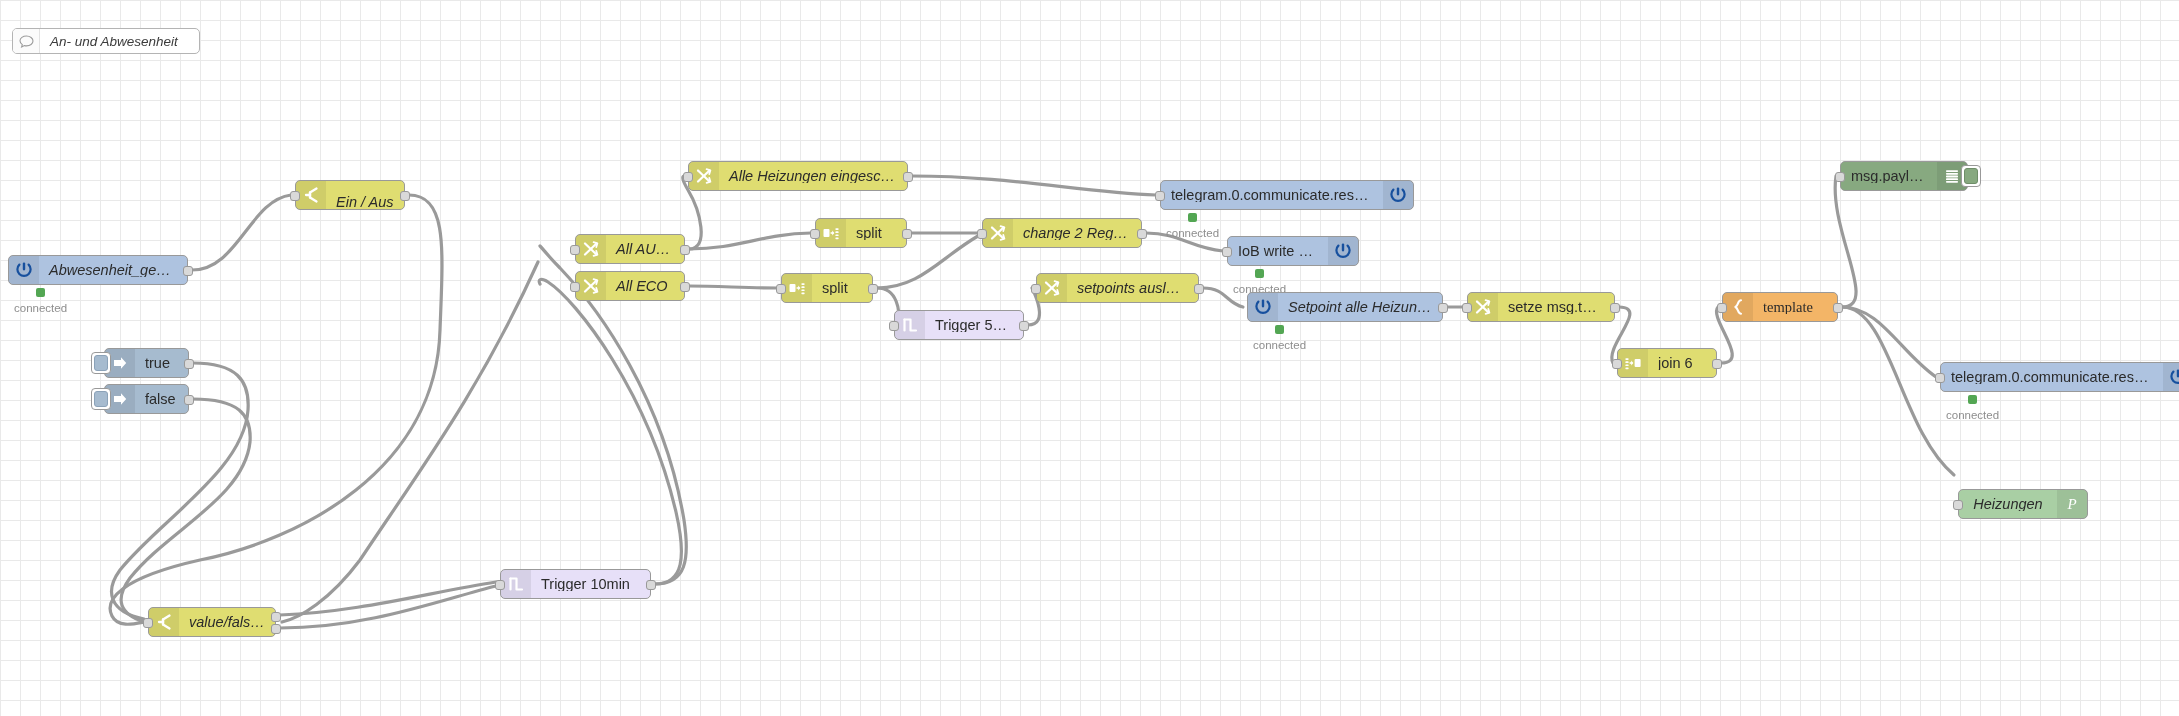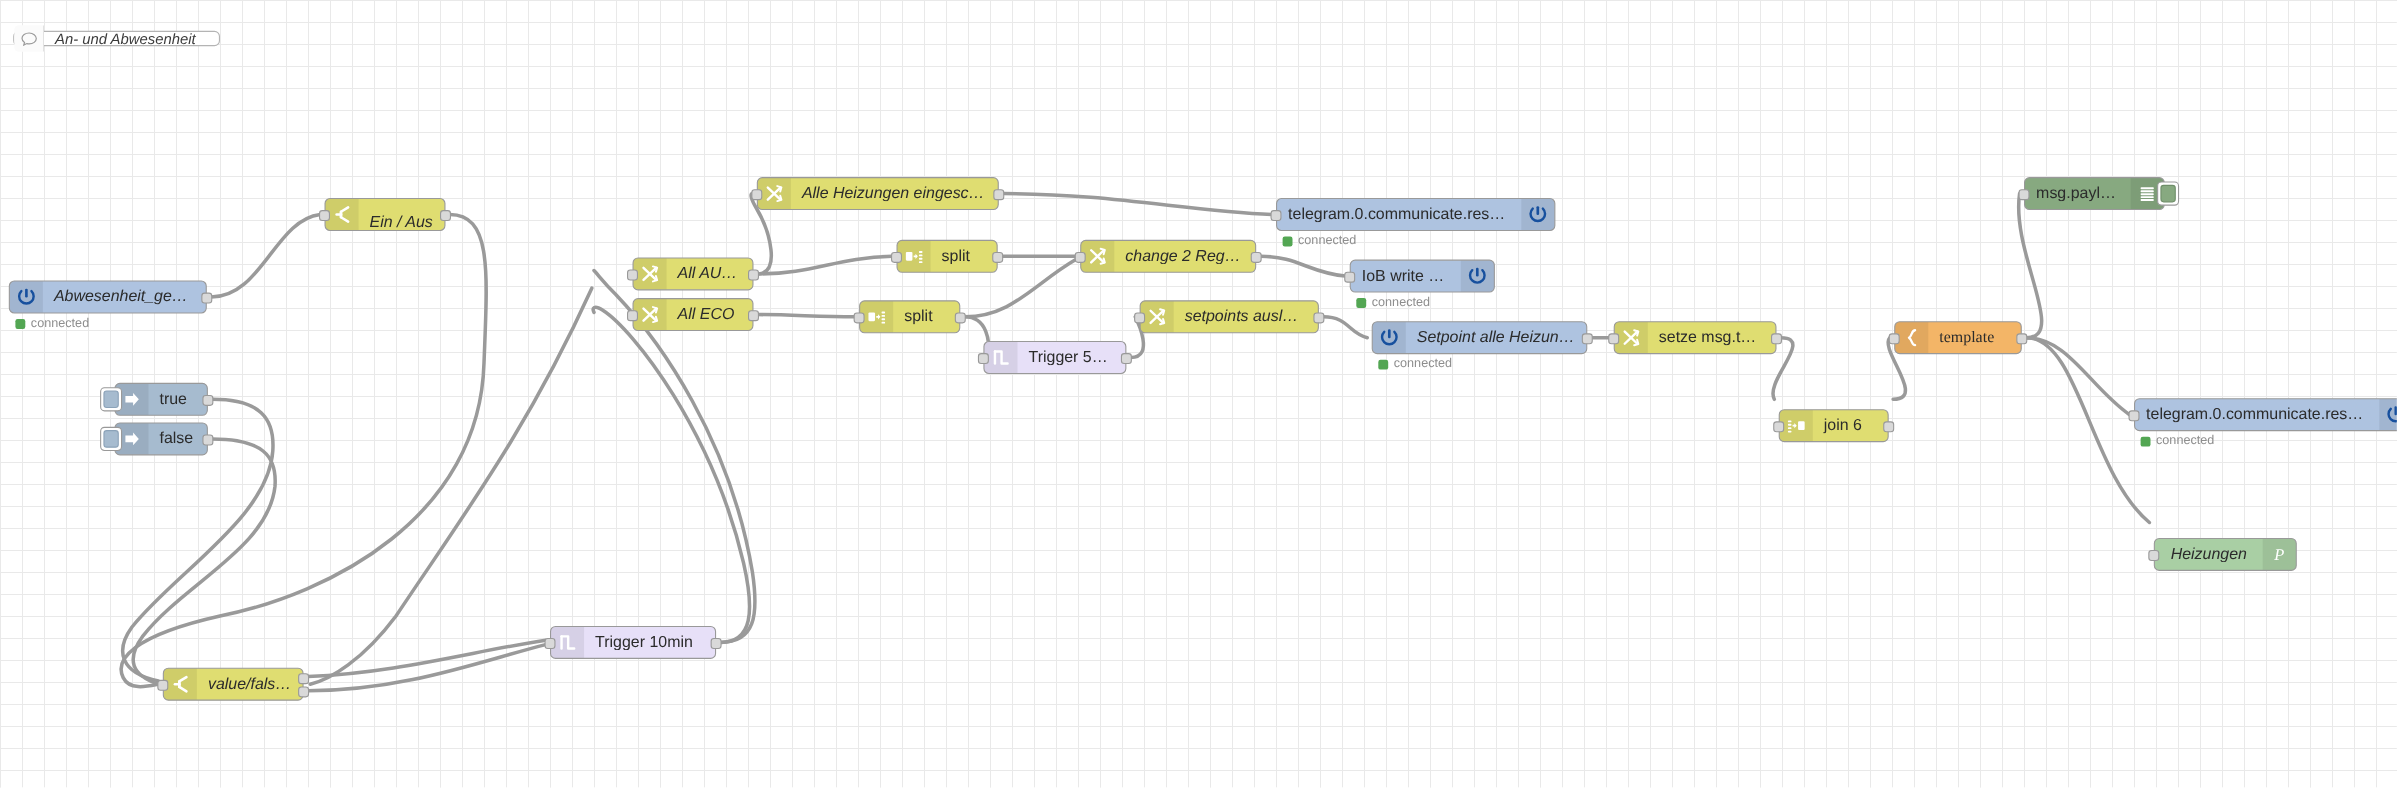--- a/index.html
+++ b/index.html
@@ -83,33 +83,34 @@
   .port.out { right: -6px; }
 
   
   .status {
     position: absolute;
     display: flex;
     align-items: center;
     gap: 5px;
     font-size: 11.5px;
     color: #8e8e8e;
+    flex-direction: column;
   }
   .status .dot {
     width: 9px; height: 9px;
     background: #53a653;
     border-radius: 2px;
     display: inline-block;
   }
 
   
   .comment {
     position: absolute;
     box-sizing: border-box;
-    height: 14px;
+    height: 26px;
     background: #ffffff;
     border: 1px solid #b4b4b4;
     border-radius: 5px;
     display: flex;
     align-items: center;
     font-size: 13.5px;
     font-style: italic;
     color: #3b3b3b;
   }
   .comment .ico {
@@ -462,21 +463,21 @@
             <path d="M3 3.5 L14.5 14.5" fill="none" stroke="#ffffff" stroke-width="2.2" stroke-linecap="round"></path>
             <path d="M14.5 3.5 L3 14.5" fill="none" stroke="#ffffff" stroke-width="2.2" stroke-linecap="round"></path>
             <path d="M11.6 2.2 L15.4 3.3 L14.3 7.1" fill="none" stroke="#ffffff" stroke-width="1.8" stroke-linecap="round" stroke-linejoin="round"></path>
             <path d="M11.6 15.8 L15.4 14.7 L14.3 10.9" fill="none" stroke="#ffffff" stroke-width="1.8" stroke-linecap="round" stroke-linejoin="round"></path>
           </svg>
         </span>
         <span class="label">setze msg.topic</span>
         <span class="port in" style="top: 10px;"></span>
         <span class="port out" style="top: 10px;"></span>
       </div>
-      <div class="node n-func" style="left: 1617px; top: 348px; width: 100px; margin-top: 24px;">
+      <div class="node n-func" style="left: 1617px; top: 348px; width: 100px;">
         <span class="ico">
           <svg class="glyph" width="18" height="18" viewBox="0 0 18 18">
             <rect x="1.4" y="4.2" width="3.2" height="1.7" rx="0.6" fill="#ffffff"></rect>
             <rect x="1.4" y="7.3" width="3.2" height="1.7" rx="0.6" fill="#ffffff"></rect>
             <rect x="1.4" y="10.4" width="3.2" height="1.7" rx="0.6" fill="#ffffff"></rect>
             <rect x="1.4" y="13.5" width="3.2" height="1.7" rx="0.6" fill="#ffffff"></rect>
             <path d="M5.6 9 L8.4 9" fill="none" stroke="#ffffff" stroke-width="1.6"></path>
             <path d="M7.2 6.6 L9.4 9 L7.2 11.4 Z" fill="#ffffff"></path>
             <rect x="10.6" y="5" width="6" height="8" rx="1" fill="#ffffff"></rect>
           </svg>

